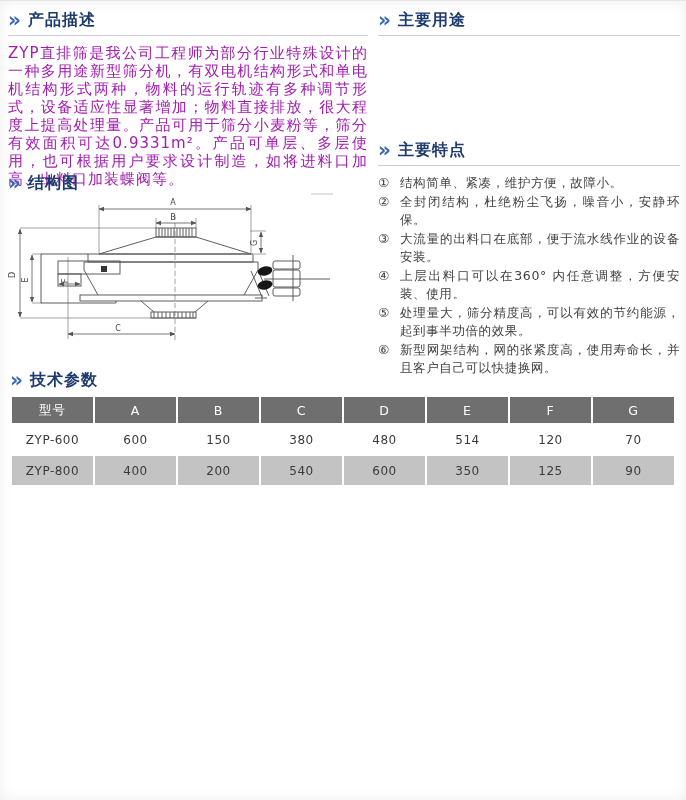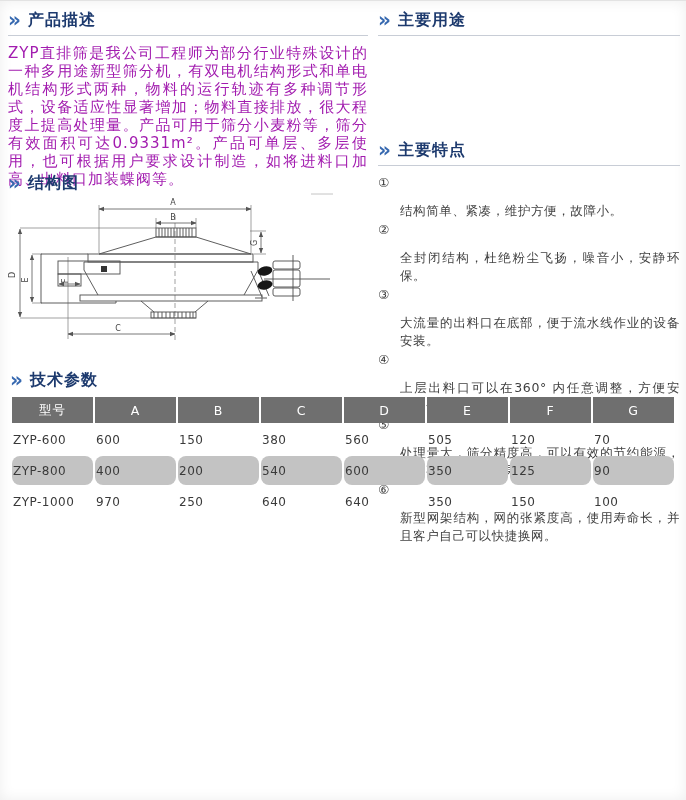--- a/index.html
+++ b/index.html
@@ -27,38 +27,38 @@
     transform:scaleY(1.05);display:inline-block;
   }
   .divider{border-bottom:1px solid #c8cdd6;margin-top:4px;}
   .para{
     margin-top:8px;font-size:15px;line-height:18px;
     letter-spacing:1px;text-align:justify;color:#a21caf;
   }
   .features{margin-top:8px;}
   .feat{display:flex;font-size:12.5px;line-height:18.5px;color:#3f3f3f;letter-spacing:0.6px;}
   .feat-num{flex:none;width:22px;}
-  .feat-text{flex:1;text-align:justify;margin-top:28px;}
+  .feat-text{flex:1;text-align:justify;}
   .structure{position:absolute;left:0;top:163px;width:360px;}
   .structure-svg{position:absolute;left:0;top:19px;}
   .params{position:absolute;left:10px;top:368px;width:666px;}
   table.ptable{
     width:666px;margin-top:4px;table-layout:fixed;
     border-collapse:separate;border-spacing:2px;
   }
   table.ptable th{
     background:var(--table-header-bg,#6f6f6f);color:#ffffff;
     font-size:12.5px;font-weight:normal;letter-spacing:1px;
     height:24px;
   }
   table.ptable td{
-    font-size:12px;color:#3a3a3a;text-align:left;height:27px;
+    font-size:12px;color:#3a3a3a;text-align:center;height:27px;
     letter-spacing:0.5px;
   }
-  table.ptable tr.alt td{background:var(--table-alt-bg,#c3c3c3);border-radius:8px;}
+  table.ptable tr.alt td{background:var(--table-alt-bg,#c3c3c3);}
   svg .dl{stroke:#555;stroke-width:0.95;fill:none;}
   svg .dim{stroke:#555;stroke-width:0.8;fill:none;}
   svg .ext{stroke:#787878;stroke-width:0.7;fill:none;}
   svg .lbl{font-size:8px;fill:#444;font-family:"DejaVu Sans",sans-serif;}
 </style>
 </head>
 <body>
 
 <div class="page">
 
@@ -206,42 +206,32 @@
           <th>F</th>
           <th>G</th>
         </tr>
       </thead>
       <tbody>
         <tr>
           <td>ZYP-600</td>
           <td>600</td>
           <td>150</td>
           <td>380</td>
-          <td>560</td>
-          <td>505</td>
+          <td>480</td>
+          <td>514</td>
           <td>120</td>
           <td>70</td>
         </tr>
         <tr class="alt">
           <td>ZYP-800</td>
           <td>400</td>
           <td>200</td>
           <td>540</td>
           <td>600</td>
           <td>350</td>
           <td>125</td>
           <td>90</td>
         </tr>
-        <tr>
-          <td>ZYP-1000</td>
-          <td>970</td>
-          <td>250</td>
-          <td>640</td>
-          <td>640</td>
-          <td>350</td>
-          <td>150</td>
-          <td>100</td>
-        </tr>
       </tbody>
     </table>
   </div>
 
 </div>
 
 </body></html>

